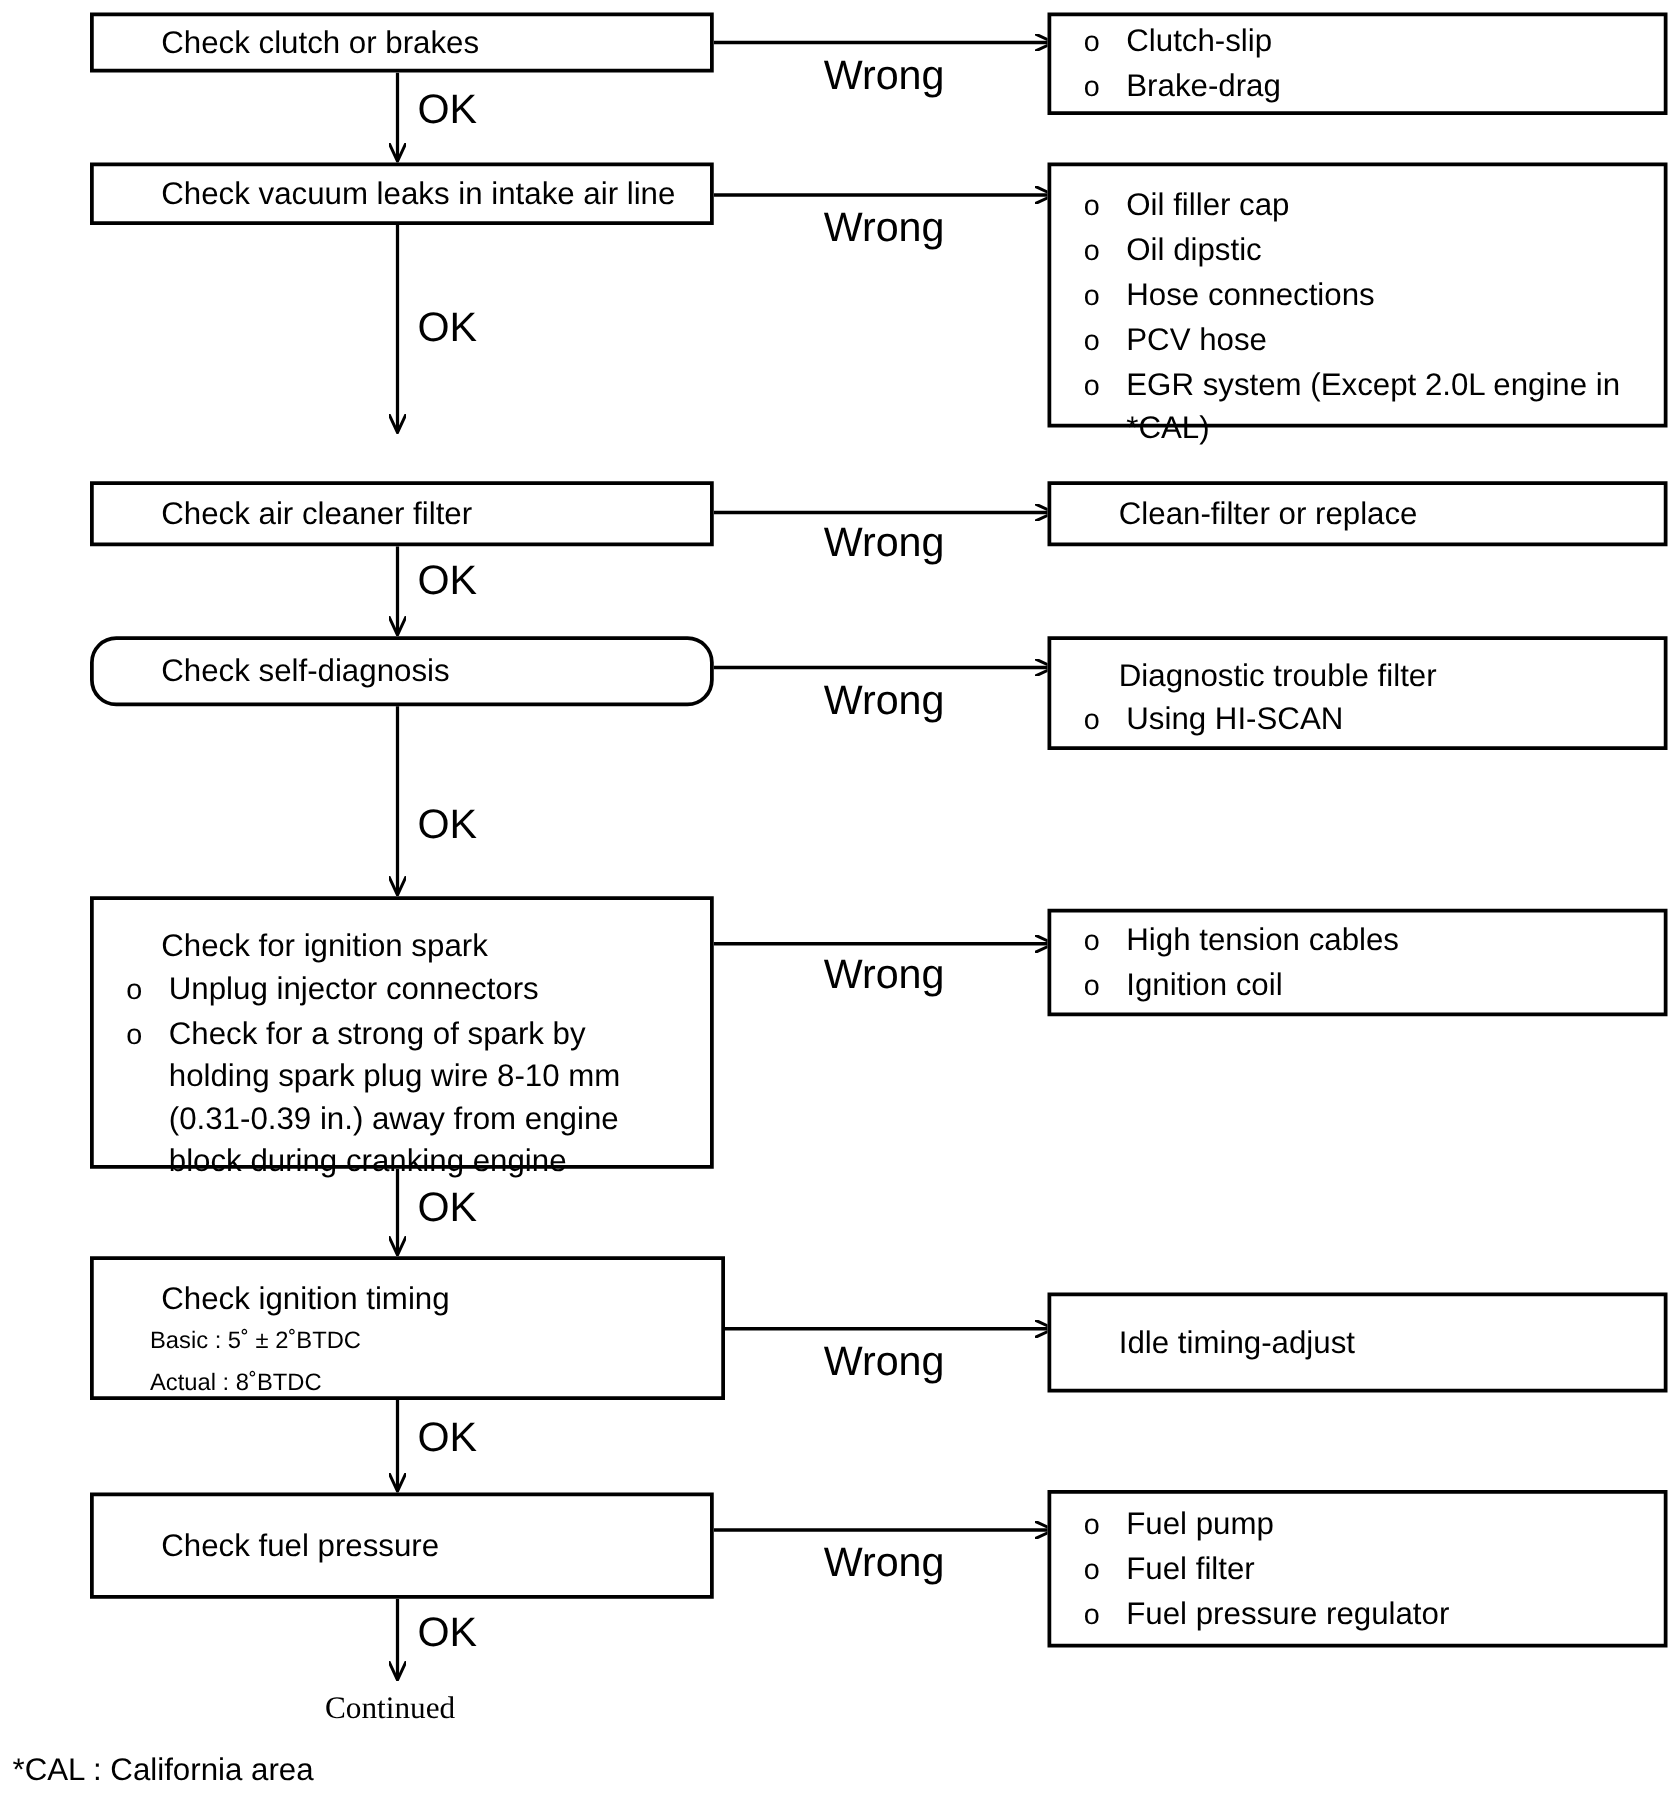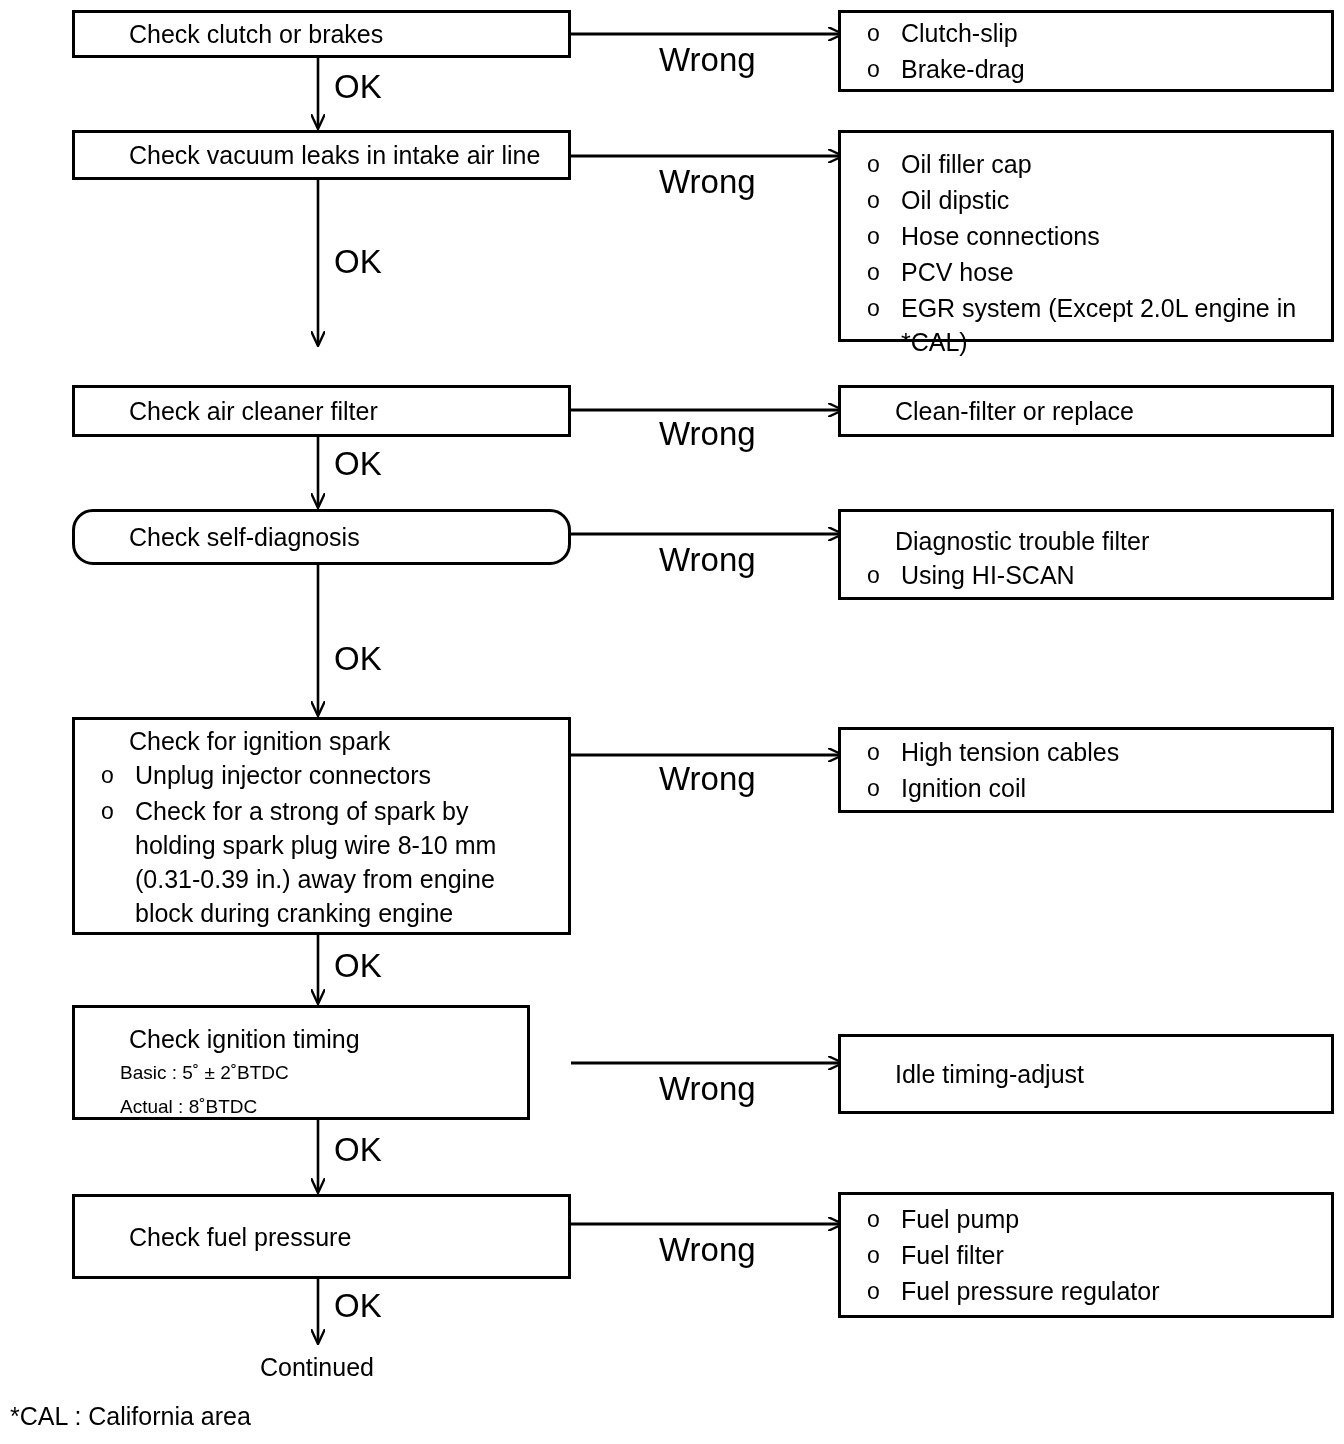--- a/index.html
+++ b/index.html
@@ -125,38 +125,38 @@
   </div>
 
   <div class="node" style="left:72px; top:385px; width:499px; height:52px;">
     <div class="node-title">Check air cleaner filter</div>
   </div>
 
   <div class="node" style="left:72px; top:509px; width:499px; height:56px;border-radius:21px;">
     <div class="node-title">Check self-diagnosis</div>
   </div>
 
-  <div class="node bullet-list-box" style="left:72px; top:717px; width:499px; height:218px; justify-content:flex-start; padding-top:4px;">
+  <div class="node bullet-list-box" style="left:72px; top:717px; width:499px; height:218px; justify-content:flex-start; padding-top:20px;">
     <div class="node-title">Check for ignition spark</div>
     <div class="node-lines">
       <div class="bullet-row">
         <span class="bullet-mark">o</span>
         <span class="bullet-text">Unplug injector connectors</span>
       </div>
       <div class="bullet-row">
         <span class="bullet-mark">o</span>
         <span class="bullet-text">Check for a strong of spark by
 holding spark plug wire 8-10 mm
 (0.31-0.39 in.) away from engine
 block during cranking engine</span>
       </div>
     </div>
   </div>
 
-  <div class="node" style="left:72px; top:1005px; width:458px; height:115px; justify-content:flex-start; padding-top:14px;">
+  <div class="node" style="left:72px; top:1005px; width:508px; height:115px; justify-content:flex-start; padding-top:14px;">
     <div class="node-title">Check ignition timing</div>
     <div class="node-lines">
       <div class="plain-line">Basic : 5˚ ± 2˚BTDC</div>
       <div class="plain-line">Actual : 8˚BTDC</div>
     </div>
   </div>
 
   <div class="node" style="left:72px; top:1194px; width:499px; height:85px;">
     <div class="node-title">Check fuel pressure</div>
   </div>
@@ -257,17 +257,17 @@
   <div class="edge-label" style="left:334px; top:1292px;">OK</div>
 
   <div class="edge-label" style="left:659px; top:46px;">Wrong</div>
   <div class="edge-label" style="left:659px; top:168px;">Wrong</div>
   <div class="edge-label" style="left:659px; top:420px;">Wrong</div>
   <div class="edge-label" style="left:659px; top:546px;">Wrong</div>
   <div class="edge-label" style="left:659px; top:765px;">Wrong</div>
   <div class="edge-label" style="left:659px; top:1075px;">Wrong</div>
   <div class="edge-label" style="left:659px; top:1236px;">Wrong</div>
 
-  <div class="free-text" style="left:260px; top:1352px;">Continued</div>
+  <div class="free-text" style="left:260px; top:1352px;font-family:Liberation Serif, serif;">Continued</div>
 
   <div class="free-text" style="left:10px; top:1401px;">*CAL : California area</div>
 
 </div>
 
 </body></html>

